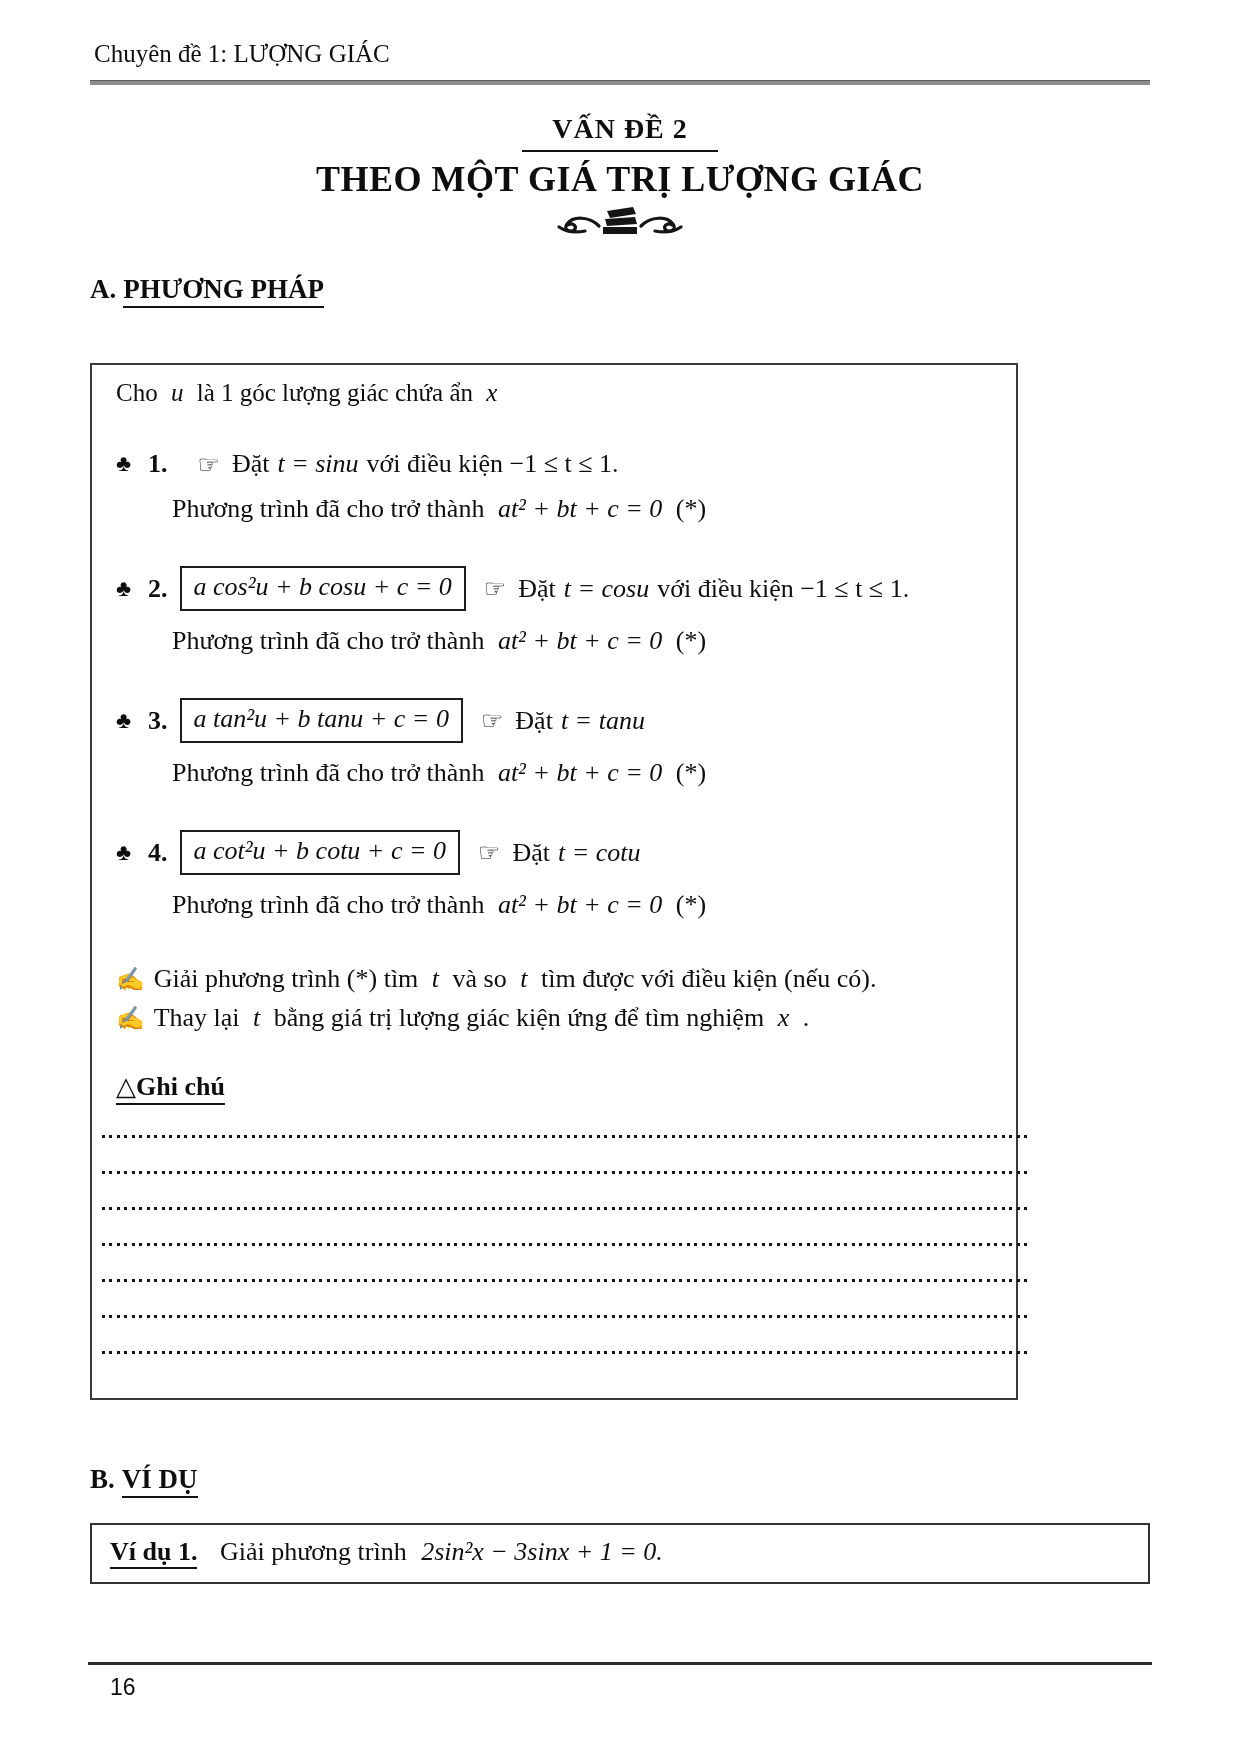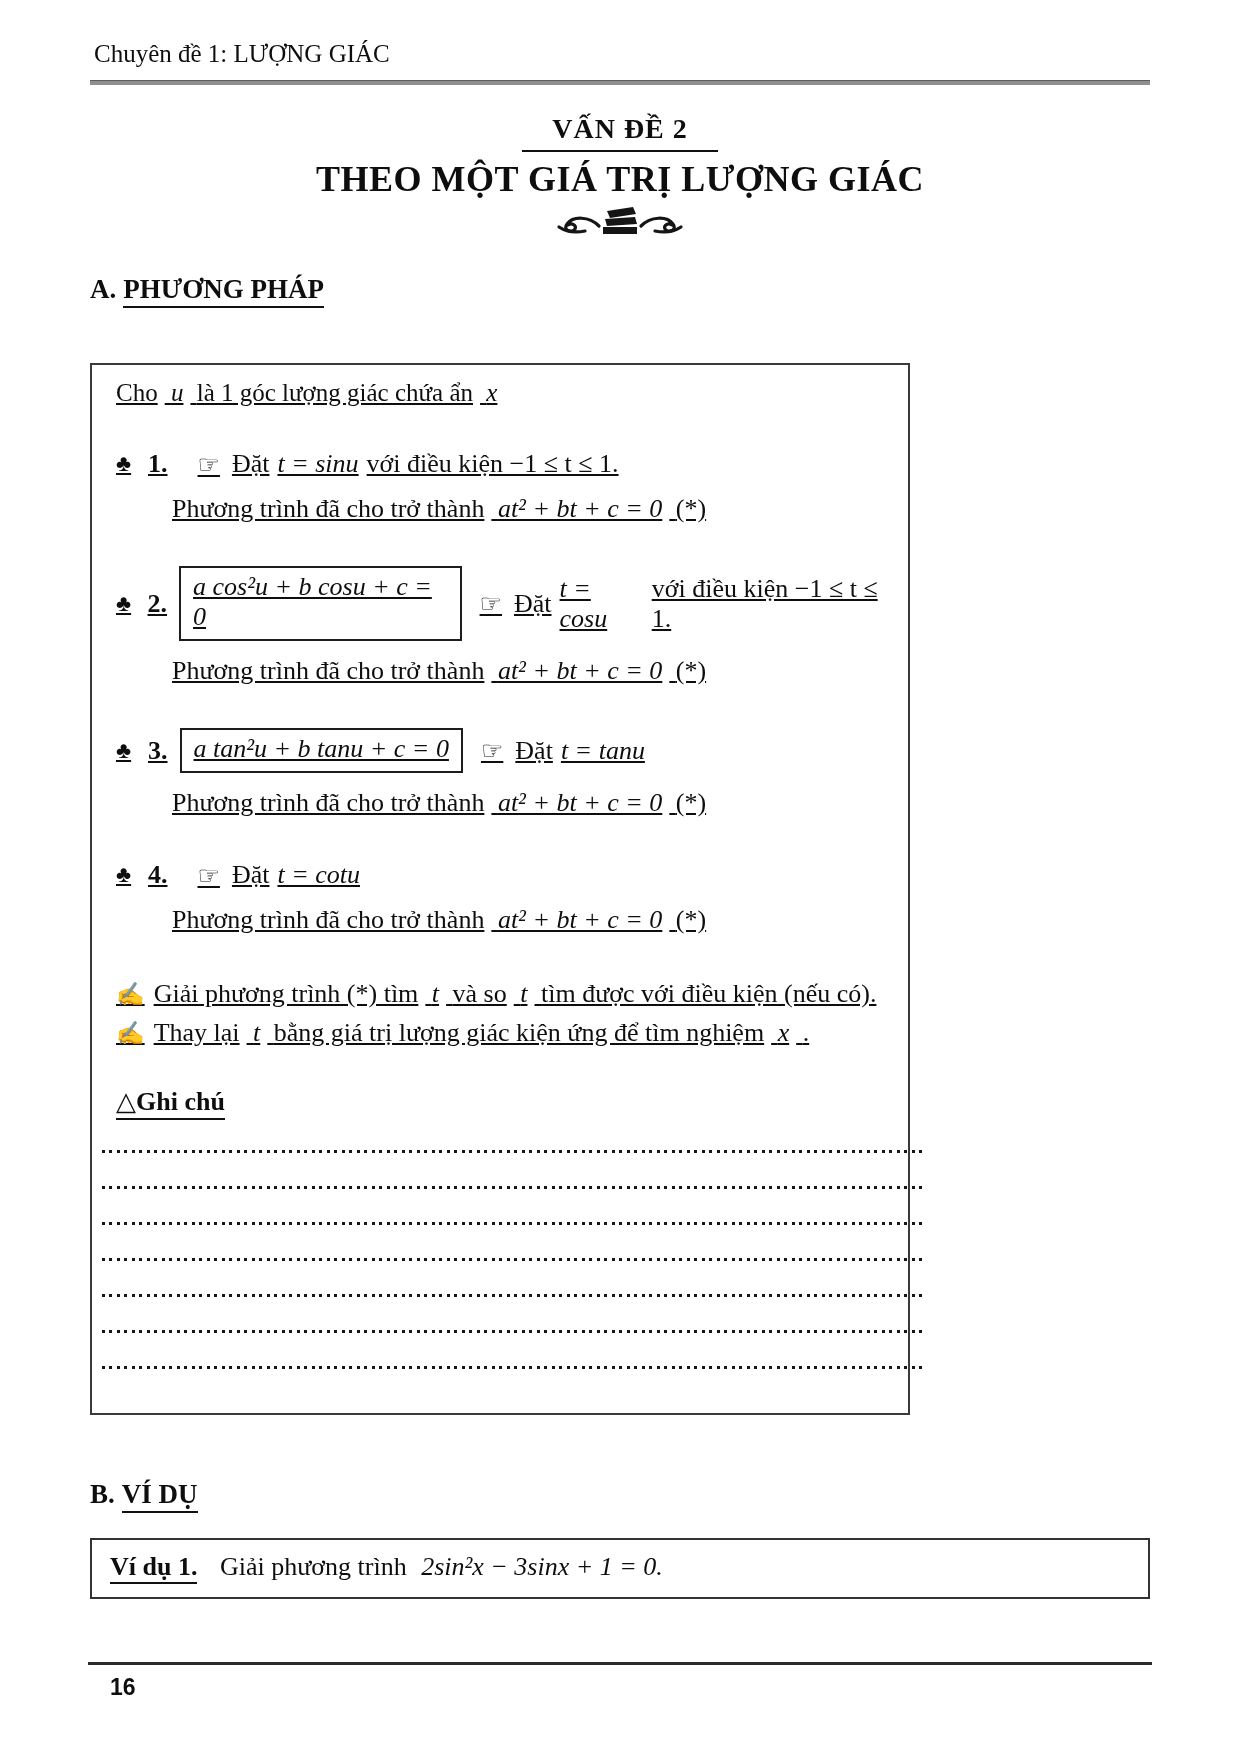--- a/index.html
+++ b/index.html
@@ -23,22 +23,22 @@
                 margin-top:20px; letter-spacing:.5px; }
   .main-title.second { margin-top:6px; }
   .ornament-wrap { text-align:center; margin-top:4px; height:36px; }
 
   
   .section-heading { text-align:left; margin-top:34px; font-size:27px; font-weight:bold; }
   .section-heading .underlined { border-bottom:2.5px solid #111; padding-bottom:2px; }
   .section-b { margin-top:64px; }
 
   
-  .method-box { margin-top:58px; width:820px; border:2px solid #3a3a3a;
-                padding:14px 0 44px 24px;text-decoration:underline; }
+  .method-box { margin-top:58px; width:928px; border:2px solid #3a3a3a;
+                padding:14px 0 44px 24px; }
   .intro-line { font-size:25px; }
   .var { font-style:italic; }
   .seg { margin-right:7px; }
   .item-row { display:flex; align-items:center; margin-top:42px; }
   .bullet-icon { font-size:23px; width:32px; }
   .item-num { font-weight:bold; font-size:26px; margin-right:12px; }
   .formula-box { border:2px solid #1d1d1d; padding:4px 12px 7px 12px;
                  font-size:26px; font-style:italic; }
   .hand-icon { font-size:25px; margin:0 12px 0 18px; }
   .set-part { font-size:26px; margin-right:8px; }
@@ -55,21 +55,21 @@
   .dotted-line.first { margin-top:30px; }
 
   
   .example-box { margin-top:28px; border:2px solid #333; padding:12px 18px 15px 18px; font-size:26px; }
   .example-label { font-weight:bold; border-bottom:2.5px solid #111; padding-bottom:1px; margin-right:16px; }
   .example-text { margin-right:8px; }
   .solution-heading { text-align:center; font-weight:bold; font-size:26px; margin-top:42px; }
 
   
   .footer { position:absolute; left:88px; right:88px; top:1662px; border-top:3px solid #2b2b2b; }
-  .page-number { font-family:"Liberation Sans", sans-serif; font-weight:bold;
+  .page-number { font-family:"Liberation Sans", sans-serif; font-weight:normal;
                  font-size:23px; margin:9px 0 12px 22px; }
 </style>
 </head>
 <body>
 
 <div class="page">
 
   <div class="doc-header">Chuyên đề 1: LƯỢNG GIÁC</div>
   <div class="header-rule"></div>
 
@@ -147,20 +147,21 @@
     </div>
     <div class="result-line">
       <span class="seg">Phương trình đã cho trở thành</span>
       <span class="seg expr">at² + bt + c = 0</span>
       <span>(*)</span>
     </div>
 
     <div class="item-row">
       <span class="bullet-icon">♣</span>
       <span class="item-num">4.</span>
+      <span class="formula-box">a cot²u + b cotu + c = 0</span>
       <span class="hand-icon">☞</span>
       <span class="set-part">Đặt</span>
       <span class="set-part expr">t = cotu</span>
       <span class="set-part"></span>
     </div>
     <div class="result-line">
       <span class="seg">Phương trình đã cho trở thành</span>
       <span class="seg expr">at² + bt + c = 0</span>
       <span>(*)</span>
     </div>

